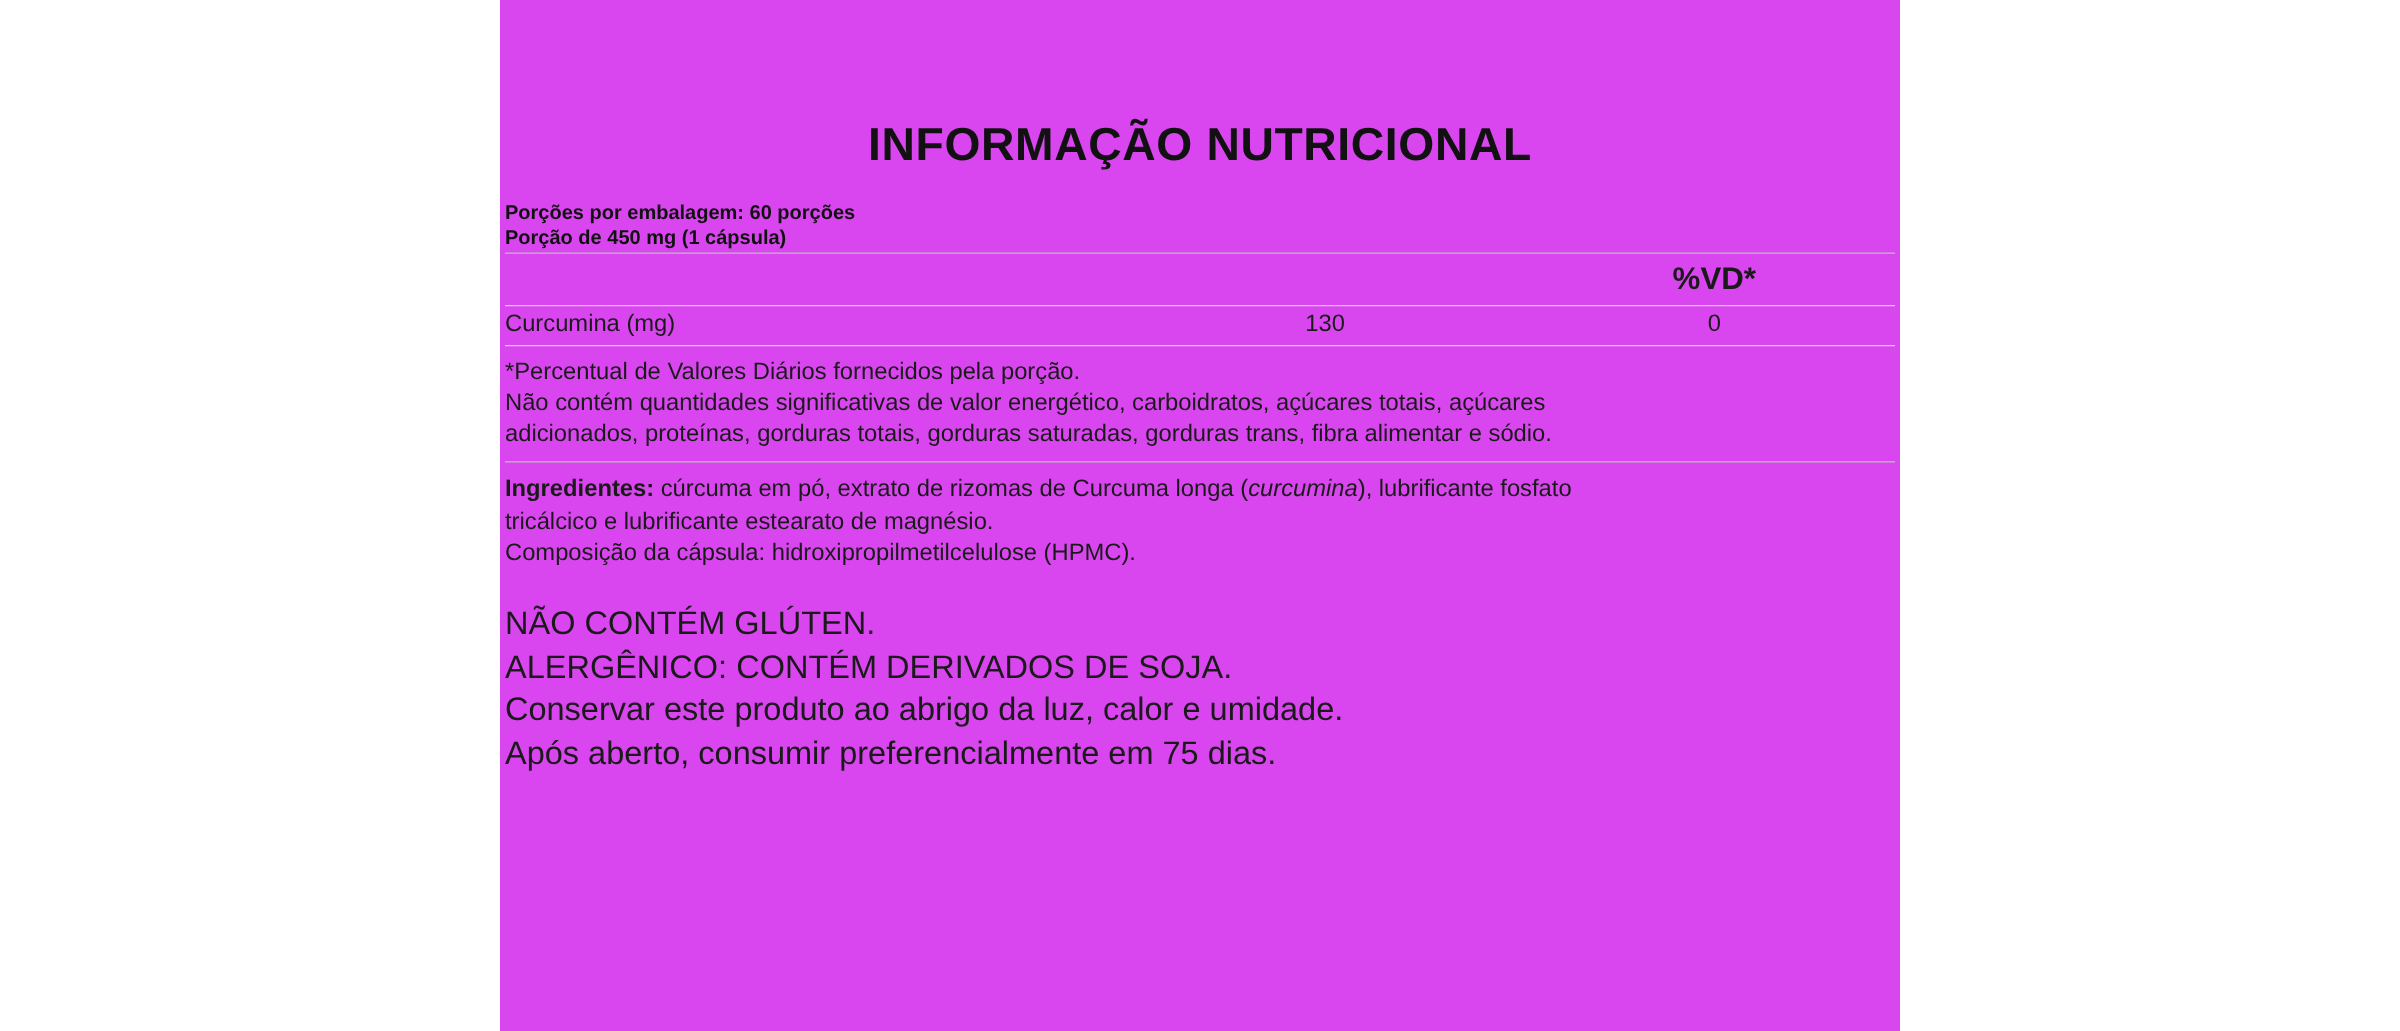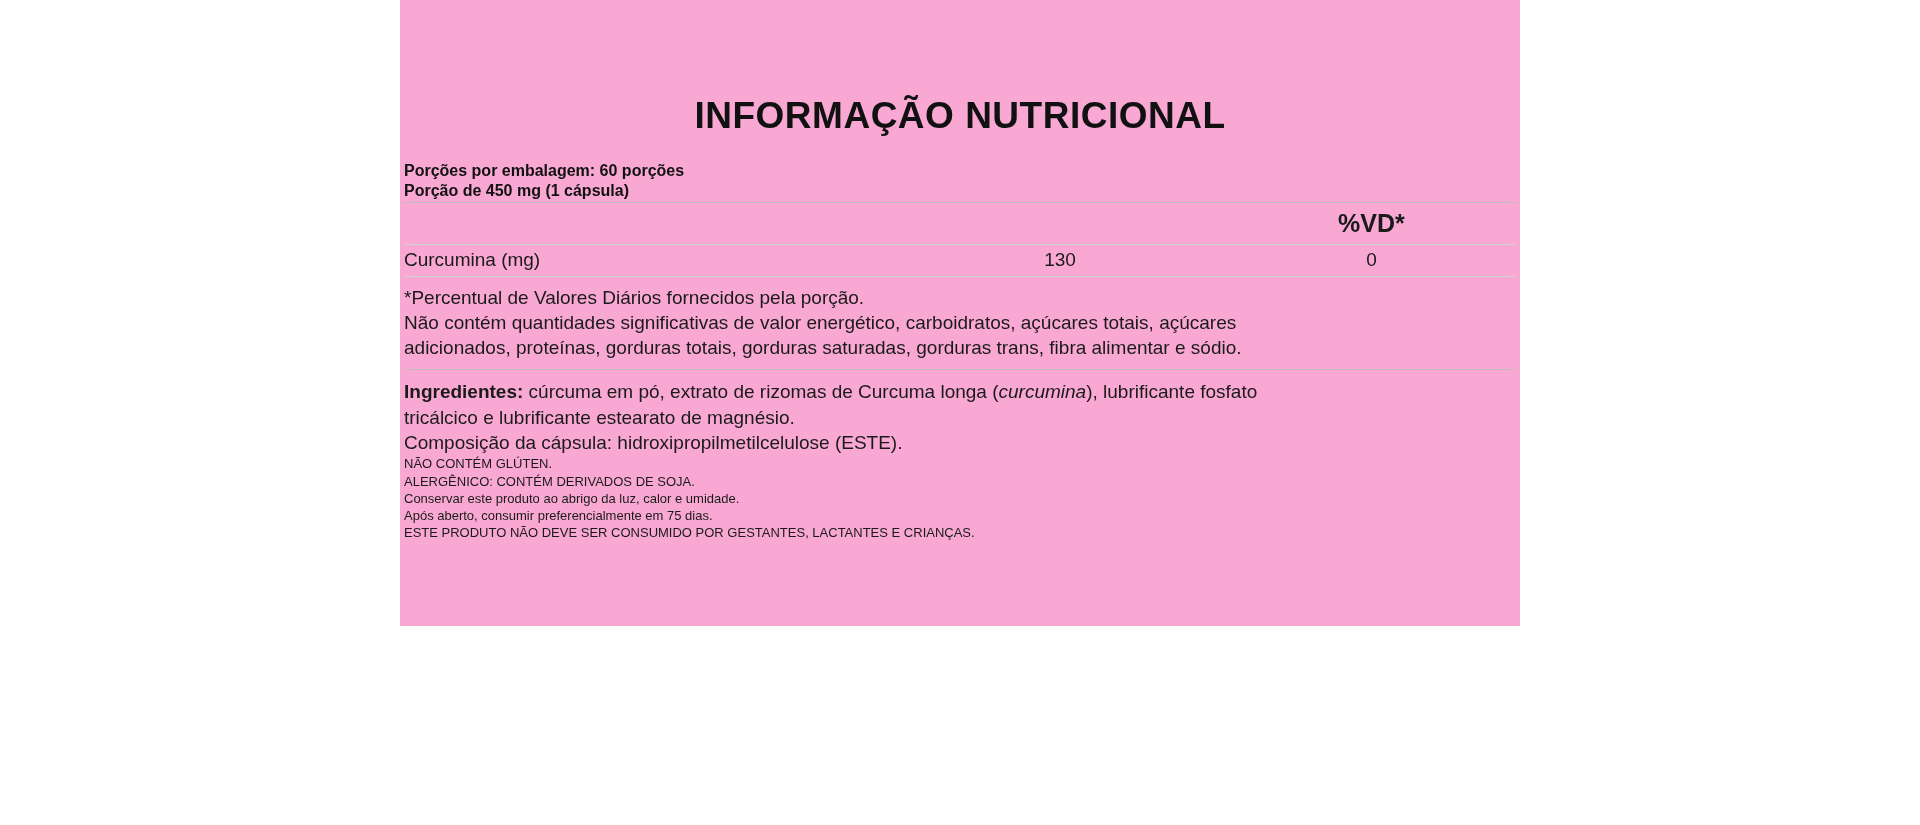--- a/index.html
+++ b/index.html
@@ -14,22 +14,22 @@
     color: #1a1a1a;
     position: relative;
     overflow: hidden;
   }
 
   .label-panel {
     position: absolute;
     left: 400px;
     top: 0;
     width: 1120px;
-    height: 626px;
-    background: #f9a8d4;
+    height: 825px;
+    background: #d946ef;
   }
 
   .title {
     text-align: center;
     font-size: 37px;
     font-weight: bold;
     letter-spacing: 0.5px;
     margin-top: 96px;
     line-height: 1.1;
     color: #111111;
@@ -103,22 +103,23 @@
   }
   .ingredients b { font-weight: bold; margin-top: 32px; }
   .ingredients i { font-style: italic; }
 
   .capsule-line {
     font-size: 19px;
     line-height: 1.33;
   }
 
   .warnings {
-    font-size: 13px;
+    font-size: 26px;
     line-height: 1.33;
+    margin-top: 26px;
   }
   .warnings div { white-space: nowrap; }
 </style>
 </head>
 <body>
 
 <div class="label-panel">
 
   <div class="title">INFORMAÇÃO NUTRICIONAL</div>
 
@@ -157,25 +158,24 @@
       <div>*Percentual de Valores Diários fornecidos pela porção.</div>
       <div>Não contém quantidades significativas de valor energético, carboidratos, açúcares totais, açúcares</div>
       <div>adicionados, proteínas, gorduras totais, gorduras saturadas, gorduras trans, fibra alimentar e sódio.</div>
     </div>
 
     <hr class="rule">
 
     <div class="ingredients">
       <div><b>Ingredientes:</b><span> cúrcuma em pó, extrato de rizomas de Curcuma longa (</span><i>curcumina</i><span>), lubrificante fosfato</span></div>
       <div>tricálcico e lubrificante estearato de magnésio.</div>
-      <div class="capsule-line">Composição da cápsula: hidroxipropilmetilcelulose (ESTE).</div>
+      <div class="capsule-line">Composição da cápsula: hidroxipropilmetilcelulose (HPMC).</div>
     </div>
 
     <div class="warnings">
       <div>NÃO CONTÉM GLÚTEN.</div>
       <div>ALERGÊNICO: CONTÉM DERIVADOS DE SOJA.</div>
       <div>Conservar este produto ao abrigo da luz, calor e umidade.</div>
       <div>Após aberto, consumir preferencialmente em 75 dias.</div>
-      <div>ESTE PRODUTO NÃO DEVE SER CONSUMIDO POR GESTANTES, LACTANTES E CRIANÇAS.</div>
     </div>
 
   </div>
 </div>
 
 </body></html>

